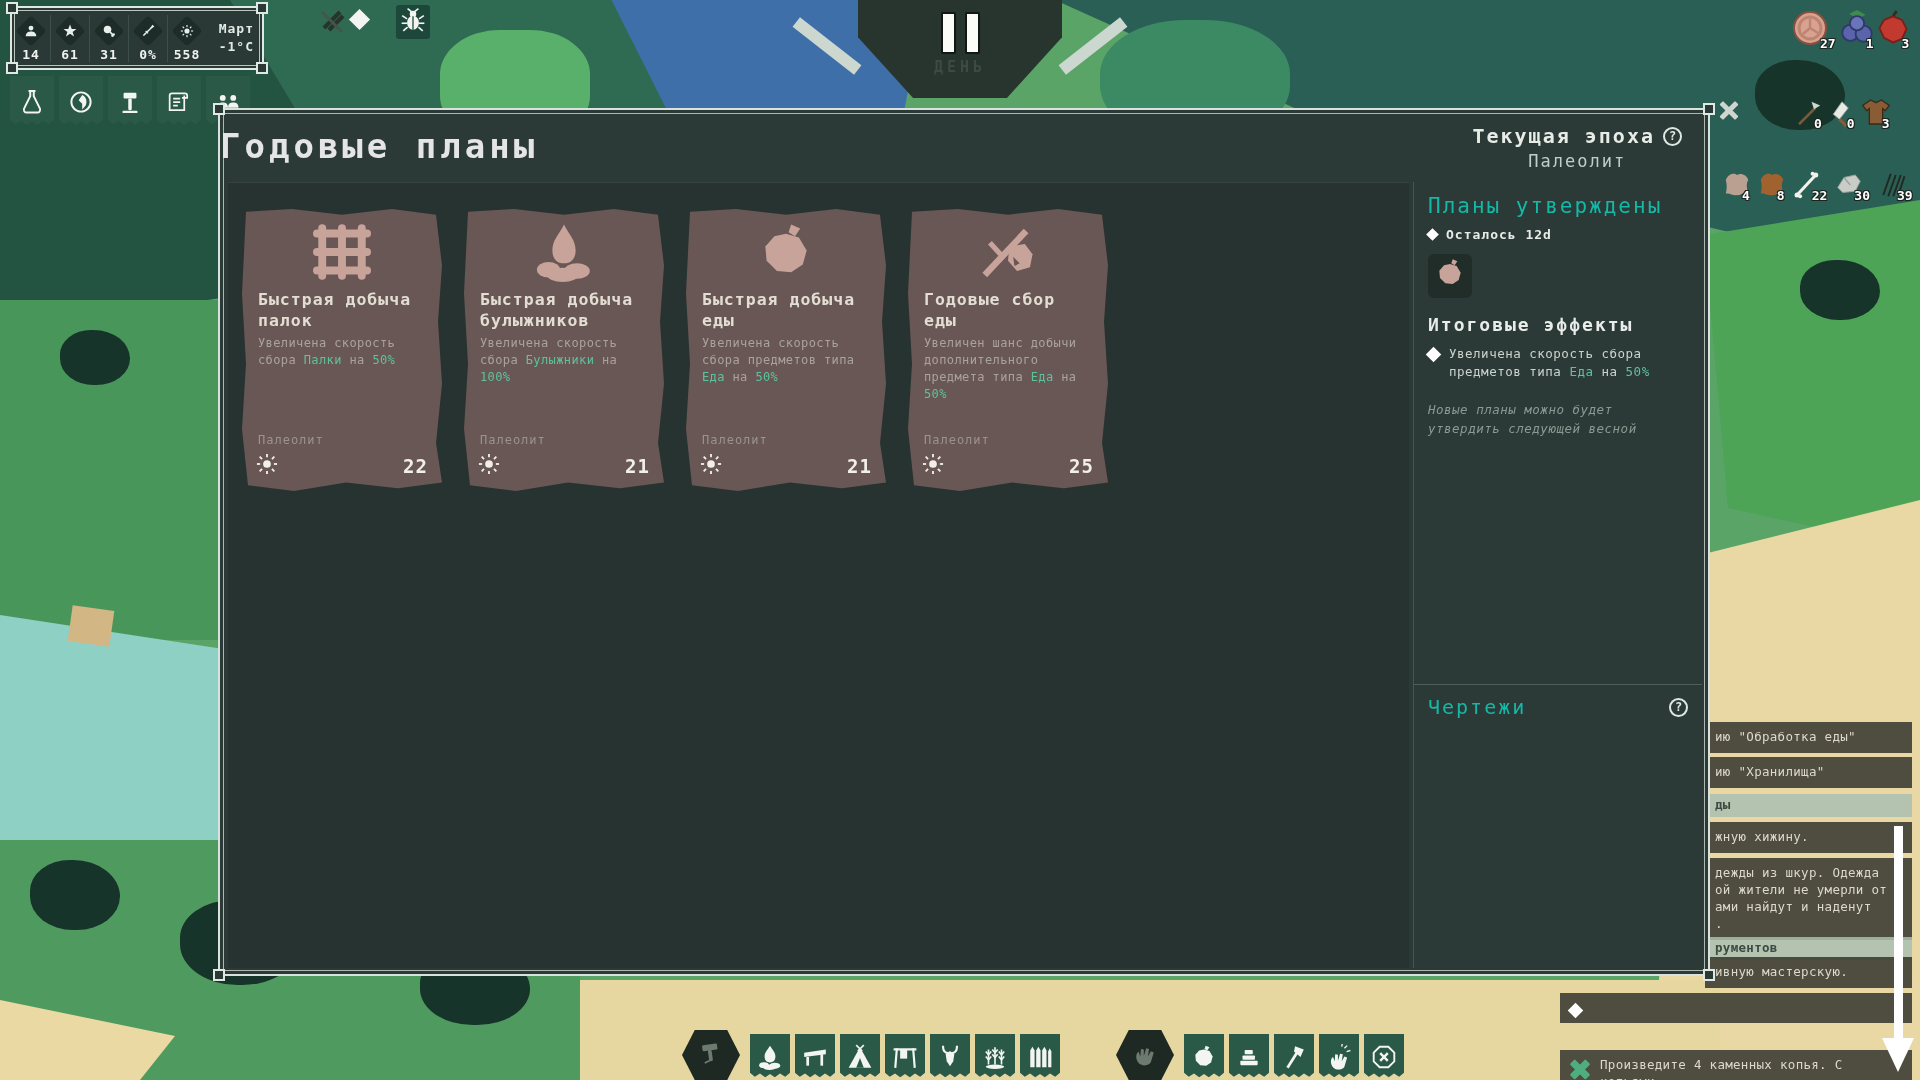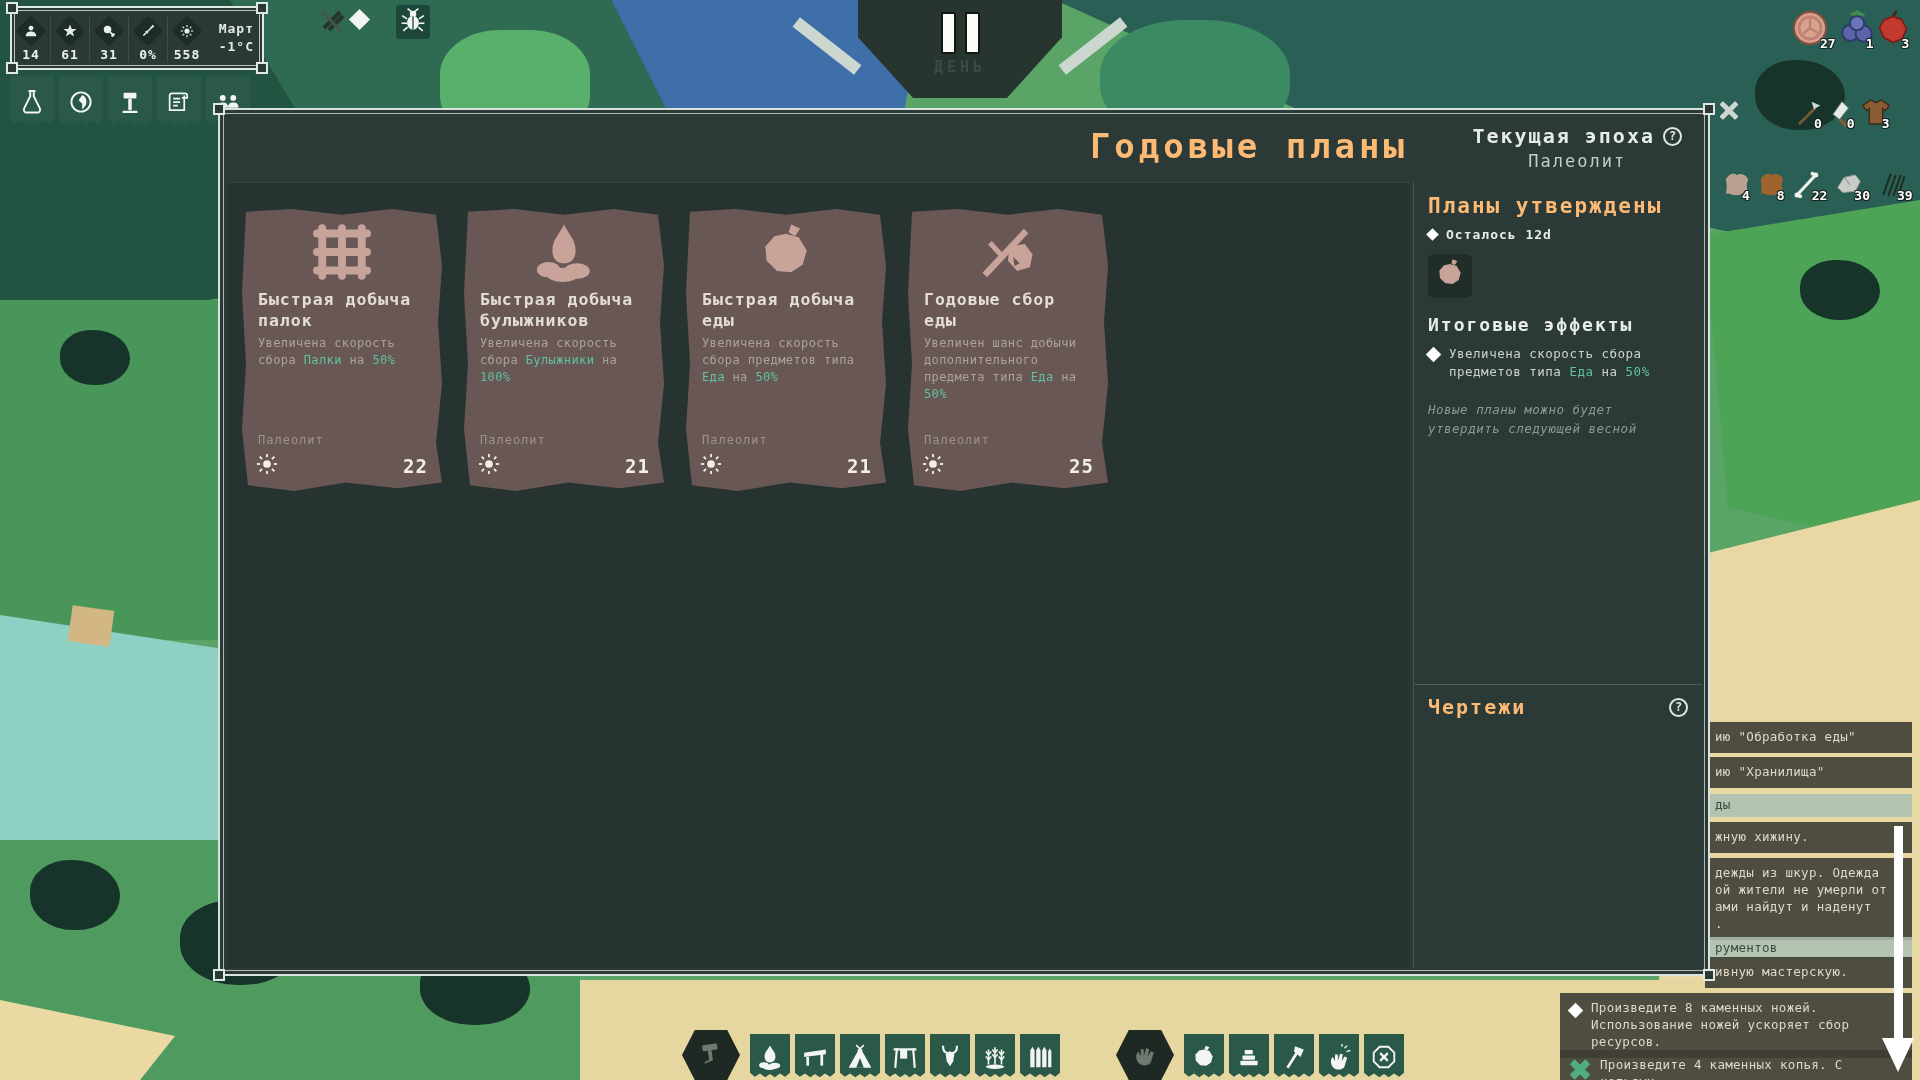--- a/index.html
+++ b/index.html
@@ -43,35 +43,35 @@
   
   .cnt{font-size:13px;font-weight:bold;color:#fff;
     text-shadow:1px 1px 0 #1c241f,-1px 1px 0 #1c241f,1px -1px 0 #1c241f,-1px -1px 0 #1c241f;}
   .res-row{display:flex;align-items:flex-end;gap:2px;z-index:21;}
   .res-item{position:relative;display:flex;align-items:flex-end;}
   .res-item .cnt{margin-left:-10px;margin-bottom:1px;}
   
   .modal{left:218px;top:108px;width:1492px;height:868px;background:#2c3a37;
     border:2px solid #d9e2dc;box-sizing:border-box;z-index:30;}
   .modal-inner-border{position:absolute;inset:3px;border:1px solid rgba(217,226,220,.75);pointer-events:none;}
-  .modal-title{position:absolute;top:16px;left:0;width:1188px;text-align:right;color:#fdba74;
+  .modal-title{position:absolute;top:16px;left:0;width:1188px;text-align:left;color:#e5e5e5;
     font-size:34px;font-weight:bold;letter-spacing:4px;}
   .epoch-block{position:absolute;top:14px;right:26px;text-align:center;color:#e8ece7;}
   .epoch-label{font-size:20px;font-weight:bold;letter-spacing:2px;display:inline-block;vertical-align:middle;}
   .epoch-value{font-size:17px;color:#c3cdc7;letter-spacing:2px;margin-top:3px;}
   .help{display:inline-flex;width:19px;height:19px;border:2px solid #dfe7e1;border-radius:50%;
     color:#dfe7e1;font-size:12px;font-weight:bold;align-items:center;justify-content:center;
     vertical-align:middle;margin-left:8px;box-sizing:border-box;cursor:pointer;}
   .modal-content{position:absolute;left:8px;right:6px;top:72px;bottom:6px;display:flex;}
   .cards-pane{flex:1;background:#273330;border-top:1px solid rgba(255,255,255,.08);
     padding:26px 0 0 14px;box-sizing:border-box;display:flex;align-items:flex-start;gap:22px;}
   .sidebar{width:288px;margin-left:4px;border-left:1px solid rgba(255,255,255,.14);display:flex;flex-direction:column;}
   .sb-top{height:502px;padding:12px 14px;box-sizing:border-box;}
   .sb-bottom{flex:1;border-top:1px solid rgba(255,255,255,.18);padding:10px 14px;box-sizing:border-box;}
-  .sb-h1{font-size:21px;font-weight:bold;color:#fdba74;letter-spacing:2px;}
+  .sb-h1{font-size:21px;font-weight:normal;color:#14b8a6;letter-spacing:2px;}
   .sb-row{display:flex;align-items:center;gap:9px;margin-top:9px;}
   .wdiamond{width:11px;height:11px;background:#fff;transform:rotate(45deg);flex:none;}
   .sb-remaining{font-size:13px;font-weight:bold;color:#e8ece8;letter-spacing:1px;}
   .apple-tile{width:44px;height:44px;background:#202d28;border-radius:6px;margin-top:12px;
     display:flex;align-items:center;justify-content:center;}
   .sb-h2{font-size:18px;font-weight:bold;color:#e9ede9;letter-spacing:2px;margin-top:16px;}
   .effect-row{display:flex;gap:10px;margin-top:10px;}
   .effect-text{font-size:12.5px;color:#ccd3cd;line-height:1.45;letter-spacing:.5px;}
   .sb-note{font-size:12.5px;font-style:italic;color:#8b9992;line-height:1.5;margin-top:20px;letter-spacing:.5px;}
   .hl{color:#5fc19e;}
@@ -84,21 +84,21 @@
     color:#e3ded3;line-height:1.3;letter-spacing:1px;}
   .card-desc{position:absolute;top:126px;left:16px;right:12px;font-size:12px;color:#a9a39b;
     line-height:1.42;letter-spacing:.4px;}
   .card-epoch{position:absolute;bottom:44px;left:16px;font-size:12px;color:#9a938c;letter-spacing:1px;}
   .card-footer{position:absolute;bottom:12px;left:14px;right:14px;display:flex;align-items:center;justify-content:space-between;}
   .card-cost{font-size:19px;font-weight:bold;color:#f2efe8;letter-spacing:1px;}
   
   .notif{position:absolute;box-sizing:border-box;font-size:12.5px;line-height:1.35;letter-spacing:.3px;
     padding:7px 10px;white-space:pre-line;z-index:5;cursor:pointer;}
   .notif.dark{background:rgba(62,62,52,.9);color:#ddd9cb;}
-  .notif.header{background:rgba(169,191,178,.85);color:#3c4a43;font-weight:normal;padding:3px 10px;}
+  .notif.header{background:rgba(169,191,178,.85);color:#3c4a43;font-weight:bold;padding:3px 10px;}
   .task{display:flex;gap:10px;align-items:flex-start;}
   .task .txt{white-space:pre-line;}
   .gcross{position:relative;width:20px;height:20px;flex:none;margin-top:2px;}
   .gcross i{position:absolute;left:-1px;top:7px;width:22px;height:7px;background:#4fae7e;border-radius:1px;}
   .gcross i:first-child{transform:rotate(45deg);}
   .gcross i:last-child{transform:rotate(-45deg);}
   .tut-arrow-tail{left:1894px;top:826px;width:9px;height:214px;background:#fff;z-index:6;}
   .tut-arrow-head{left:1882px;top:1038px;width:0;height:0;border-left:16px solid transparent;
     border-right:16px solid transparent;border-top:34px solid #fff;z-index:6;}
   
@@ -146,23 +146,20 @@
     <div class="notif dark" style="left:1705px;top:822px;width:207px;min-height:30px;">жную хижину.</div>
     <div class="notif dark" style="left:1705px;top:858px;width:207px;">дежды из шкур. Одежда
 ой жители не умерли от
 ами найдут и наденут
 .</div>
     <div class="notif header" style="left:1705px;top:937px;width:207px;">рументов</div>
     <div class="notif dark" style="left:1705px;top:957px;width:207px;min-height:30px;">ивную мастерскую.</div>
 
     <div class="notif dark task" style="left:1560px;top:993px;width:352px;">
       <span class="wdiamond" style="margin-top:5px;"></span>
-      <span class="txt">Произведите 8 каменных ножей.
-Использование ножей ускоряет сбор
-ресурсов.</span>
     </div>
     <div class="notif dark task" style="left:1560px;top:1050px;width:352px;height:48px;">
       <span class="gcross"><i></i><i></i></span>
       <span class="txt">Произведите 4 каменных копья. С копьями
 охотники будут охотиться эффективнее.</span>
     </div>
     <div class="abs tut-arrow-tail"></div>
     <div class="abs tut-arrow-head"></div>
   </div>
 

